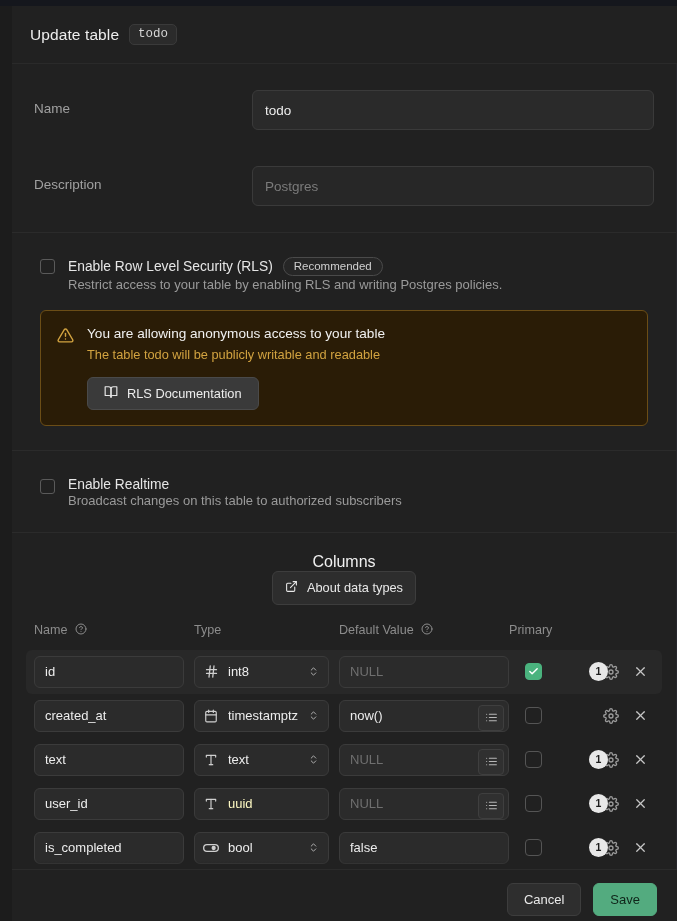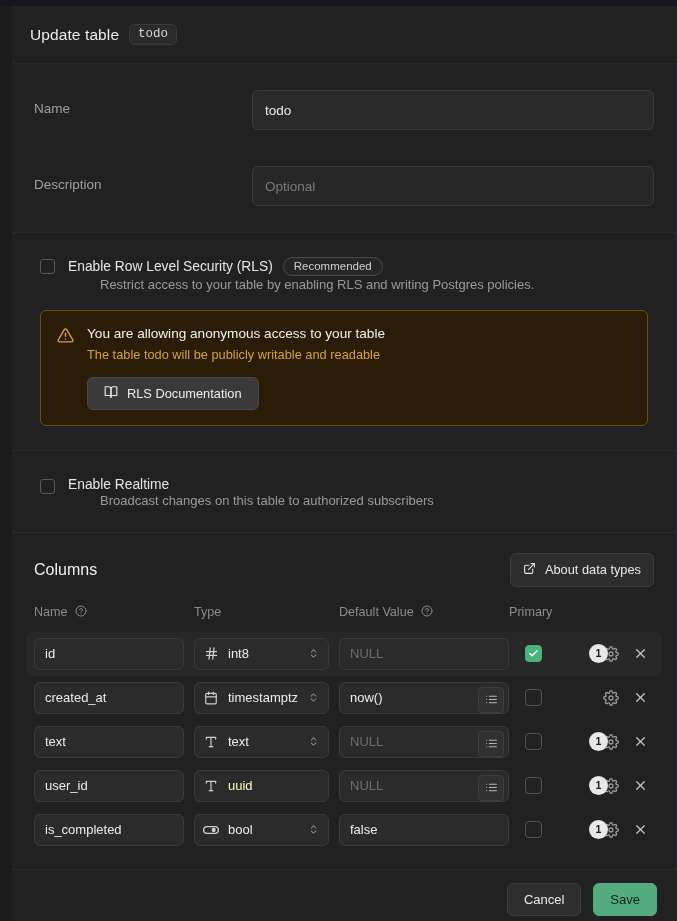--- a/index.html
+++ b/index.html
@@ -74,21 +74,21 @@
     width: 15px; height: 15px; flex: 0 0 15px; margin-top: 2px;
     border: 1px solid #5a5a5a; border-radius: 3px; background: transparent;
   }
   .check-texts { display: flex; flex-direction: column; gap: 1px; }
   .check-title-line { display: flex; align-items: center; gap: 10px; }
   .check-title { font-size: 13.8px; color: #e6e6e6; }
   .badge-pill {
     font-size: 11.5px; color: #cfcfcf; border: 1px solid #4a4a4a;
     border-radius: 11px; padding: 2.5px 10px; background: #262626; line-height: 1;
   }
-  .check-desc { font-size: 13px; color: #9a9a9a; margin-left: 32px; }
+  .check-desc { font-size: 13px; color: #9a9a9a; }
 
   
   .callout {
     margin: 18px 6px 4px 6px;
     background: #2a1c06; border: 1px solid #6b4d16; border-radius: 6px;
     padding: 15px 16px; display: flex; gap: 13px;
   }
   .callout-icon { flex: 0 0 17px; margin-top: 1px; }
   .callout-body { display: flex; flex-direction: column; gap: 6px; }
   .callout-title { font-size: 13.6px; color: #f1f1f1; font-weight: 400; }
@@ -98,20 +98,21 @@
     background: #3a3a3a; border: 1px solid #4a4a4a; border-radius: 6px;
     color: #ededed; font-size: 12.8px;
     padding: 7px 16px; display: flex; align-items: center; gap: 9px;
     font-family: "Liberation Sans", sans-serif; cursor: pointer;
   }
 
   
   .columns-head {
     display: flex; align-items: center; justify-content: space-between;
     padding: 0 0 18px 0;
+    flex-direction: column;
   }
   .columns-title { font-size: 16px; color: #f0f0f0; }
   .about-btn {
     background: #2d2d2d; border: 1px solid #3d3d3d; border-radius: 6px;
     color: #e8e8e8; font-size: 12.8px; padding: 8px 12px;
     display: flex; align-items: center; gap: 9px; cursor: pointer;
     font-family: "Liberation Sans", sans-serif;
   }
 
   .col-head-row { display: flex; align-items: center; font-size: 12.6px; color: #8c8c8c; padding-bottom: 12px; }
@@ -199,21 +200,21 @@
   <div class="panel-body">
     <div class="scroll-area">
 
       <div class="section">
         <div class="field-row">
           <div class="field-label">Name</div>
           <div class="field-input">todo</div>
         </div>
         <div class="field-row" style="padding-top:30px">
           <div class="field-label">Description</div>
-          <div class="field-input placeholder">Optional</div>
+          <div class="field-input placeholder">Postgres</div>
         </div>
       </div>
 
       <div class="divider"></div>
 
       <div class="section">
         <div class="check-block">
           <div class="cbox"></div>
           <div class="check-texts">
             <div class="check-title-line">

